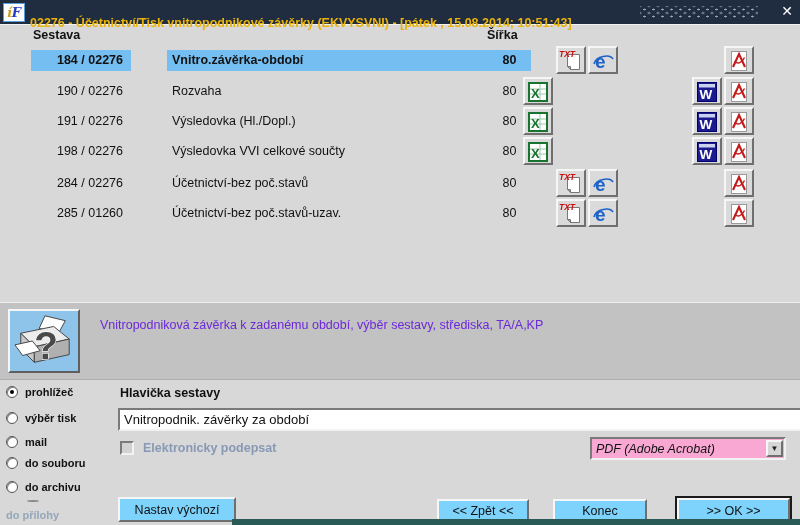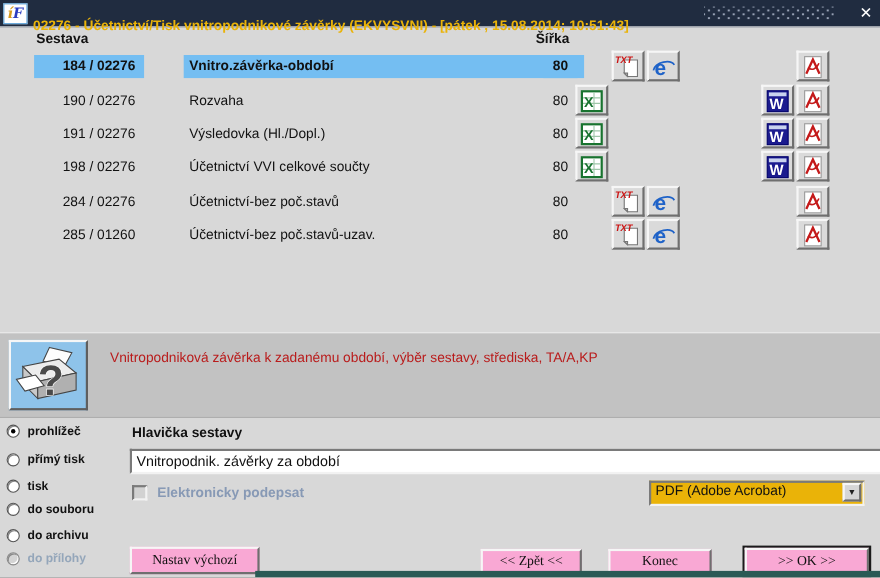--- a/index.html
+++ b/index.html
@@ -35,47 +35,47 @@
   .icon-btn{width:30px;height:28px;box-sizing:border-box;background:#dadada;
             border:2px solid;border-color:#f6f6f6 #6f6f6f #6f6f6f #f6f6f6;
             display:flex;align-items:flex-end;justify-content:center;}
   
   .info-band{position:absolute;left:0;top:302px;width:800px;height:76px;
              background:var(--band-bg,#c2c2c2);border-top:1px solid #efefef;border-bottom:1px solid #aeaeae;}
   .printer-btn{position:absolute;left:8px;top:6px;width:72px;height:64px;box-sizing:border-box;
                background:var(--printer-btn-bg,#8ec3ea);
                border:2px solid;border-color:#f6f6f6 #5f5f5f #5f5f5f #f6f6f6;
                display:flex;align-items:center;justify-content:center;}
-  .band-desc{position:absolute;left:100px;top:15px;width:680px;font-size:12.5px;color:#b91c1c;}
+  .band-desc{position:absolute;left:100px;top:15px;width:680px;font-size:12.5px;color:#6d28d9;}
   
   .radio-row{position:absolute;left:6px;height:16px;display:flex;align-items:center;gap:7px;
              font-size:11px;font-weight:bold;color:#111;}
   .rdot{width:12px;height:12px;border-radius:50%;background:#fff;box-sizing:border-box;
         border:1px solid #555;box-shadow:inset 1px 1px 0 #888, inset -1px -1px 0 #fdfdfd;position:relative;}
   .radio-row.on .rdot::after{content:"";position:absolute;left:3px;top:3px;width:4px;height:4px;border-radius:50%;background:#000;}
-  .radio-row.off-disabled{color:#94a6ba;}
+  .radio-row.off-disabled{color:#94a6ba;flex-direction:column;}
   .radio-row.off-disabled .rdot{background:#d4d4d4;border-color:#8a8a8a;}
   .field-label{position:absolute;left:120px;top:386px;font-size:12.5px;font-weight:bold;color:#111;text-align:center;}
   #header-input{position:absolute;left:118px;top:408px;width:764px;height:23px;box-sizing:border-box;
                 border:2px solid;border-color:#7a7a7a #f2f2f2 #f2f2f2 #7a7a7a;background:#fff;
                 font-family:inherit;font-size:13px;color:#111;padding:0 4px;outline:none;}
   .chk-row{position:absolute;left:120px;top:441px;display:flex;align-items:center;gap:9px;}
   .chkbox{width:14px;height:14px;box-sizing:border-box;background:#d2d2d2;
           border:2px solid;border-color:#7a7a7a #f2f2f2 #f2f2f2 #7a7a7a;}
   .chk-label{font-size:12.5px;font-weight:bold;color:#8799b5;}
   .combo{position:absolute;left:590px;top:437px;width:196px;height:23px;box-sizing:border-box;
-         background:#eab308;border:2px solid;border-color:#7a7a7a #f2f2f2 #f2f2f2 #7a7a7a;
-         display:flex;}
+         background:#f9a8d4;border:2px solid;border-color:#7a7a7a #f2f2f2 #f2f2f2 #7a7a7a;
+         display:flex;align-items:center;font-style:italic;}
   .combo .combo-text{flex:1;font-size:12.5px;color:#111;padding-left:4px;white-space:nowrap;overflow:hidden;}
   .combo .combo-arrow{width:17px;height:17px;background:#d6d6d6;margin-right:1px;
          border:2px solid;border-color:#f6f6f6 #6f6f6f #6f6f6f #f6f6f6;box-sizing:border-box;
          display:flex;align-items:center;justify-content:center;font-size:8px;color:#222;}
-  .btn{position:absolute;box-sizing:border-box;background:#f9a8d4;
+  .btn{position:absolute;box-sizing:border-box;background:#7dd3fc;
        border:2px solid;border-color:#f6f6f6 #6f6f6f #6f6f6f #f6f6f6;
-       font-family:Liberation Serif, serif;font-size:12.5px;color:#111;display:flex;align-items:center;justify-content:center;
+       font-family:Liberation Sans, sans-serif;font-size:12.5px;color:#111;display:flex;align-items:center;justify-content:center;
        white-space:nowrap;}
   #btn-default{left:118px;top:497px;width:118px;height:25px;}
   #btn-back{left:437px;top:499px;width:92px;height:23px;}
   #btn-end{left:553px;top:499px;width:94px;height:23px;}
   #btn-ok{left:677px;top:498px;width:113px;height:25px;box-shadow:0 0 0 2px #1b1b1b;}
   .teal-strip{position:absolute;left:232px;top:519px;width:568px;height:6px;background:var(--teal-strip,#2a5a55);}
 </style>
 </head>
 <body>
 
@@ -179,21 +179,21 @@
     <svg width="22" height="22" viewBox="0 0 22 22">
       <rect x="3.5" y="1.5" width="15" height="19" fill="#ffffff" stroke="#999"></rect>
       <path d="M5 17 L11 4 L17 17" stroke="#c41a1a" stroke-width="2.1" fill="none"></path>
       <path d="M6.5 11.5 C10 14.5 14 13 16.5 7.5" stroke="#c41a1a" stroke-width="1.4" fill="none"></path>
     </svg>
   </span>
         </span>
   </div>
       <div class="trow" style="top: 141px;">
     <span class="cell code">198 / 02276</span>
-    <span class="cell name">Účetnictví VVI celkové součty</span>
+    <span class="cell name">Výsledovka VVI celkové součty</span>
     <span class="cell wid">80</span>
     <span class="icon-group g1">
           <span class="icon-btn">
     <svg width="22" height="22" viewBox="0 0 22 22">
       <rect x="2" y="2" width="18" height="18" fill="#ffffff" stroke="#18732f" stroke-width="2"></rect>
       <path d="M13 3 V19 M3 8 H19 M3 13 H19" stroke="#9fc7a9" stroke-width="1"></path>
       <text x="4" y="16.5" font-size="13" font-weight="bold" fill="#18732f">X</text>
     </svg>
   </span>
         </span>
@@ -288,25 +288,25 @@
     <div class="band-desc">Vnitropodniková závěrka k zadanému období, výběr sestavy, střediska, TA/A,KP</div>
   </div>
 
   <div id="radio-list">
       <div class="radio-row on" style="top: 384px;">
     <span class="rdot"></span>
     <span>prohlížeč</span>
   </div>
       <div class="radio-row" style="top: 410px;">
     <span class="rdot"></span>
-    <span>přímý tisk</span>
+    <span>výběr tisk</span>
   </div>
       <div class="radio-row" style="top: 434px;">
     <span class="rdot"></span>
-    <span>tisk</span>
+    <span>mail</span>
   </div>
       <div class="radio-row" style="top: 455px;">
     <span class="rdot"></span>
     <span>do souboru</span>
   </div>
       <div class="radio-row" style="top: 479px;">
     <span class="rdot"></span>
     <span>do archivu</span>
   </div>
       <div class="radio-row off-disabled" style="top: 500px;">

